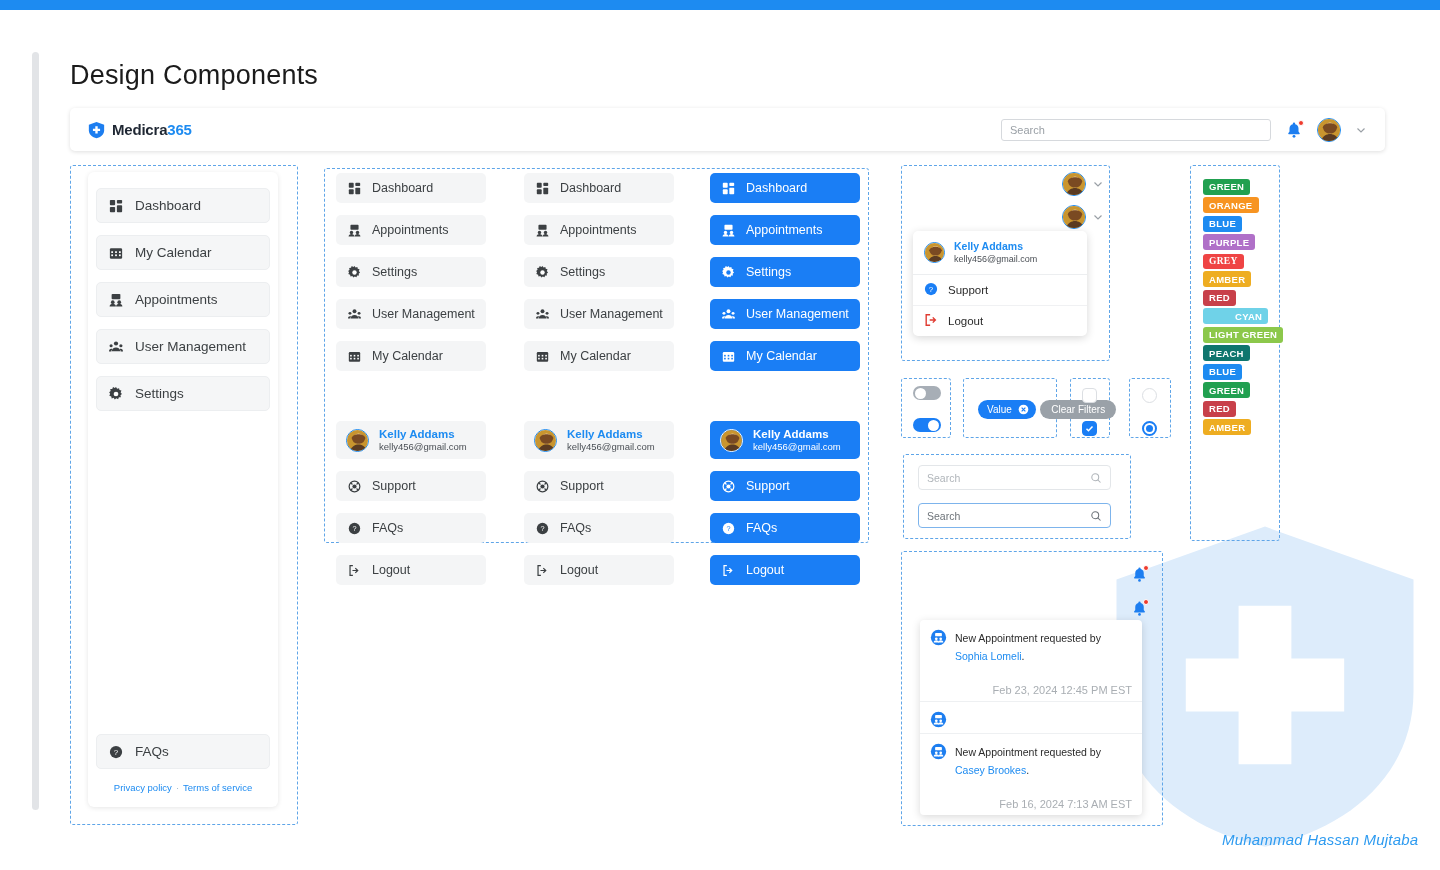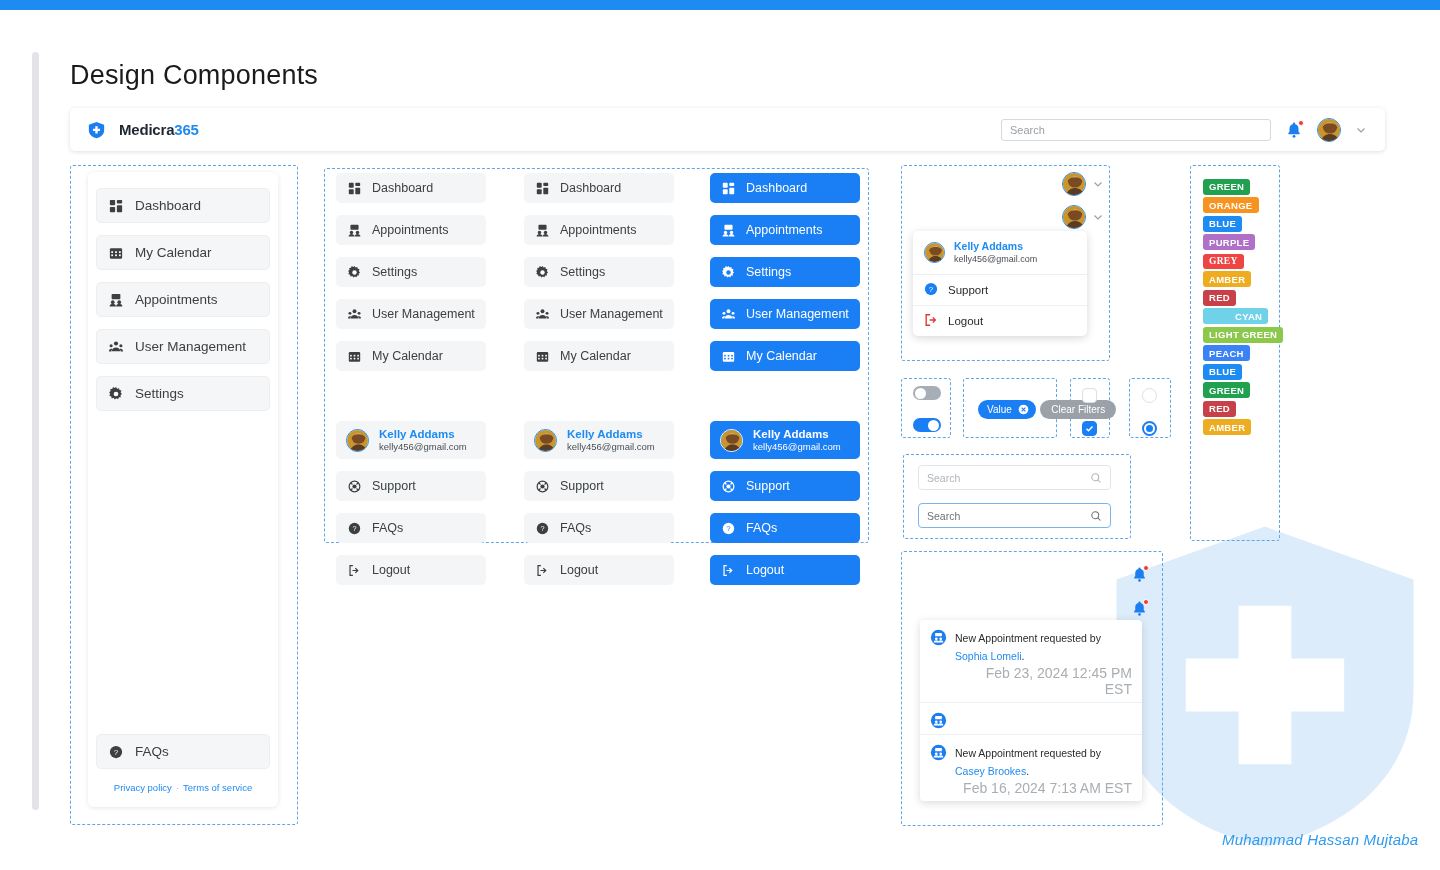--- a/index.html
+++ b/index.html
@@ -39,21 +39,21 @@
     font-size: 27px; font-weight: 400; color: #1b1b1b; letter-spacing: .2px;
   }
 
   
   .appbar {
     position: absolute; left: 70px; top: 108px; width: 1315px; height: 43px;
     background: #fff; border-radius: 5px;
     box-shadow: 0 1px 4px rgba(0,0,0,.13);
     display: flex; align-items: center; z-index: 3;
   }
-  .brand { display: flex; align-items: center; gap: 14px; margin-left: 18px; }
+  .brand { display: flex; align-items: center; gap: 7px; margin-left: 18px; }
   .brand-text { font-size: 15px; font-weight: 700; letter-spacing: -.2px; }
   .brand-text .dark { color: #1f2733; }
   .brand-text .blue { color: #1d8bf1; }
   .appbar-right { margin-left: auto; display: flex; align-items: center; gap: 14px; margin-right: 18px; }
   .appbar-search {
     width: 270px; height: 22px; border: 1px solid #d6d9dd; border-radius: 3px;
     font-size: 11px; color: #9aa0a6; padding: 0 8px; display: flex; align-items: center;
     background: #fff;
   }
   .bell-wrap { position: relative; width: 18px; height: 18px; cursor: pointer; }
@@ -167,21 +167,21 @@
   .notif-head {
     display: flex; align-items: center; background: #eaf3fd; padding: 6px 10px;
   }
   .notif-title { font-size: 11.5px; color: #1d8bf1; font-weight: 600; }
   .notif-mark { margin-left: auto; display: flex; align-items: center; gap: 5px; font-size: 10px; color: #4c5257; cursor: pointer;}
   .notif-item { display: flex; gap: 8px; padding: 8px 10px 5px 10px; border-bottom: 1px solid #eef0f2; }
   .notif-item:last-child { border-bottom: none; }
   .notif-ic { width: 17px; height: 17px; flex: none; margin-top: 1px; }
   .notif-txt { font-size: 10.5px; color: #2b2b2b; line-height: 1.38; }
   .notif-txt b { color: #1d8bf1; font-weight: 400; }
-  .notif-time { font-size: 14px; color: #a9aeb3; text-align: right; margin-top: 1px; }
+  .notif-time { font-size: 11px; color: #a9aeb3; text-align: right; margin-top: 20px; }
 
   
   .badge {
     display: inline-block; color: #fff; font-size: 9.5px; font-weight: 700;
     border-radius: 3px; padding: 2.5px 6px; letter-spacing: .3px; margin-bottom: 0;
   }
 
   .bell-dot { position: absolute; top: -1px; right: -1px; width: 6px; height: 6px; border-radius: 50%; background: #ef3b2d; border: 1px solid #fff;}
 </style>
 </head>
@@ -807,18 +807,18 @@
 <div style="position:absolute; left:1203px; top:176px; z-index:3;">
   <div><span class="badge" style="background: rgb(33, 160, 80);">GREEN</span></div>
   <div><span class="badge" style="background: rgb(247, 148, 33);">ORANGE</span></div>
   <div><span class="badge" style="background: rgb(29, 139, 241);">BLUE</span></div>
   <div><span class="badge" style="background: rgb(176, 112, 200);">PURPLE</span></div>
   <div><span class="badge" style="background: #ef4444; font-family: Liberation Serif, serif;">GREY</span></div>
   <div><span class="badge" style="background: rgb(238, 173, 33);">AMBER</span></div>
   <div><span class="badge" style="background: rgb(200, 64, 74);">RED</span></div>
   <div><span class="badge" style="background: rgb(111, 210, 232); padding-left: 32px;">CYAN</span></div>
   <div><span class="badge" style="background: rgb(140, 200, 75);">LIGHT GREEN</span></div>
-  <div><span class="badge" style="background: #3b82f6;">PEACH</span></div>
+  <div><span class="badge" style="background: #0f766e;">PEACH</span></div>
   <div><span class="badge" style="background: rgb(29, 139, 241);">BLUE</span></div>
   <div><span class="badge" style="background: rgb(33, 160, 80);">GREEN</span></div>
   <div><span class="badge" style="background: rgb(200, 64, 74);">RED</span></div>
   <div><span class="badge" style="background: rgb(238, 173, 33);">AMBER</span></div>
 </div>
 
 </body></html>

